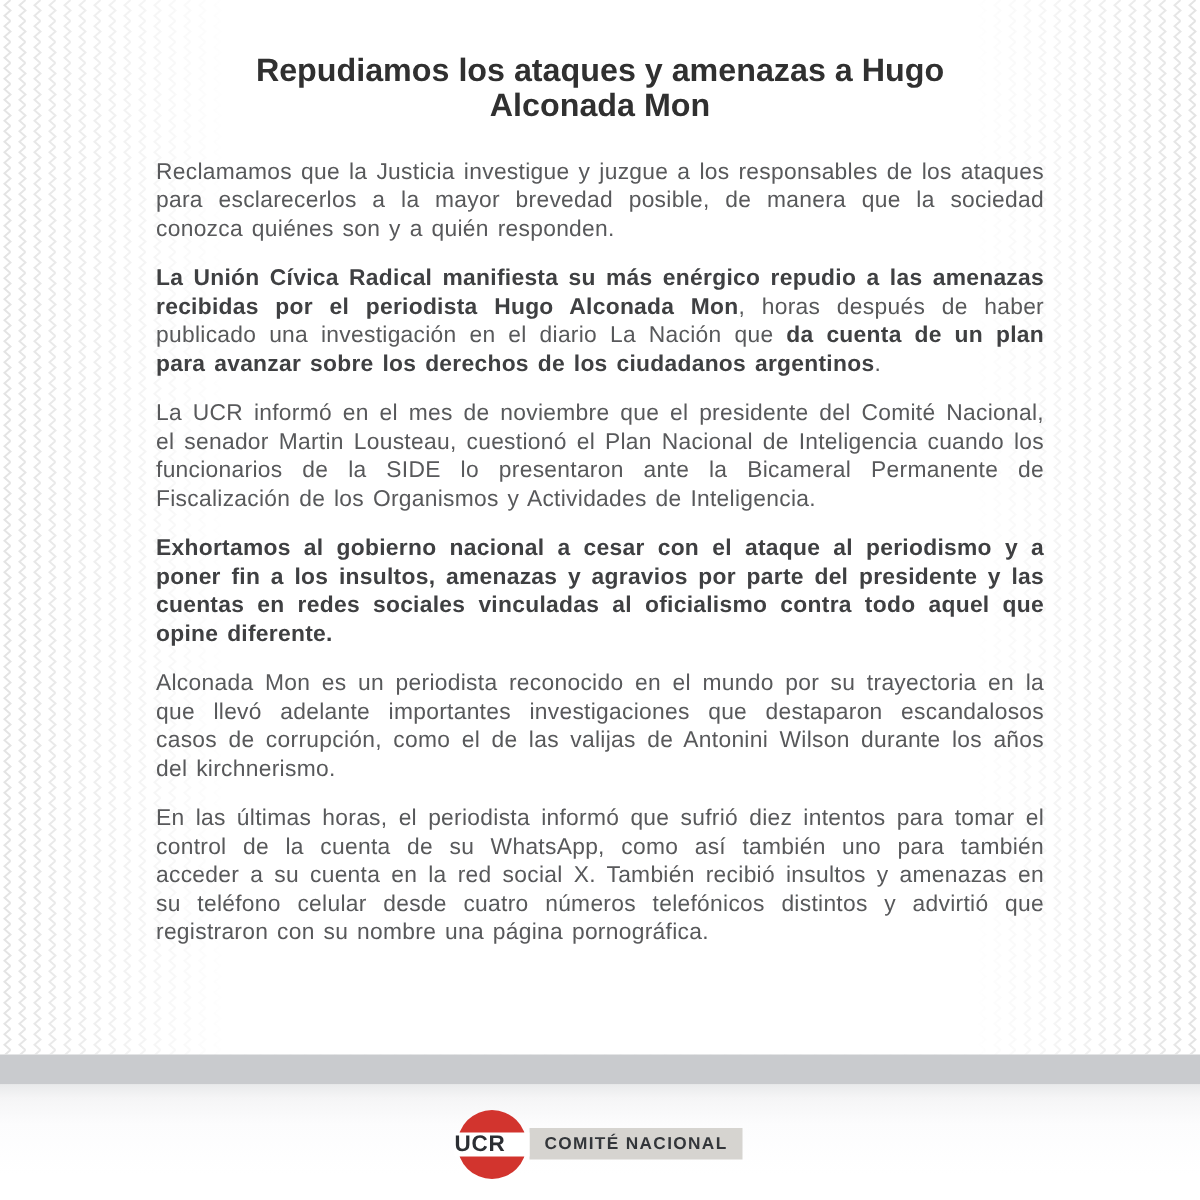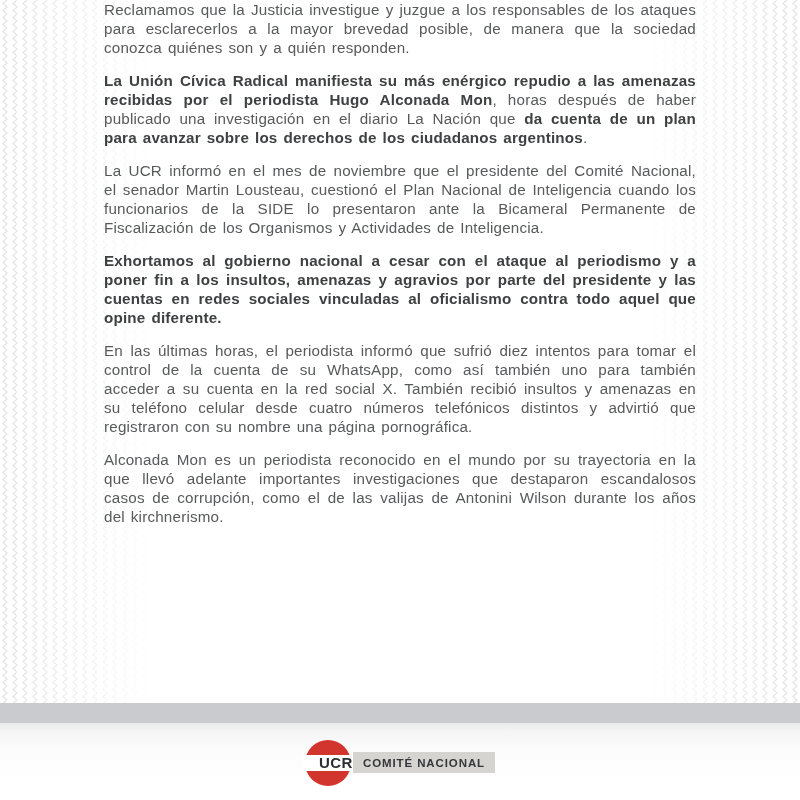--- a/index.html
+++ b/index.html
@@ -67,21 +67,21 @@
   }
   .ucr-circle{
     position:relative;
     width:46px;height:46px;border-radius:50%;
     background:var(--logo-red);
     flex:0 0 auto;
   }
   .ucr-stripe{
     position:absolute;left:-2px;right:-2px;top:15px;height:16px;
     background:#ffffff;
-    display:flex;align-items:center;justify-content:flex-end;
+    display:flex;align-items:center;justify-content:flex-start;
   }
   .ucr-stripe span{
     font-size:15px;font-weight:800;color:#2b2e33;letter-spacing:0.5px;
     line-height:16px;
   }
   .ucr-badge{
     margin-left:2px;
     background:var(--badge-gray);
     color:#33363a;
     font-size:11.5px;
@@ -98,27 +98,28 @@
   <defs>
     <pattern id="zig" width="10" height="14" patternUnits="userSpaceOnUse">
       <polyline points="7,0 3,3.5 7,7 3,10.5 7,14" fill="none" stroke="#e3e3e3" stroke-width="1.3"></polyline>
     </pattern>
   </defs>
   <rect width="800" height="703" fill="url(#zig)"></rect>
 </svg>
 <div class="bg-fade"></div>
 
 <div class="statement">
+  <h1 class="statement-title">Repudiamos los ataques y amenazas a Hugo Alconada Mon</h1>
   <div class="statement-body">
       <p><span>Reclamamos que la Justicia investigue y juzgue a los responsables de los ataques para esclarecerlos a la mayor brevedad posible, de manera que la sociedad conozca quiénes son y a quién responden.</span></p>
       <p><strong>La Unión Cívica Radical manifiesta su más enérgico repudio a las amenazas recibidas por el periodista Hugo Alconada Mon</strong><span>, horas después de haber publicado una investigación en el diario La Nación que </span><strong>da cuenta de un plan para avanzar sobre los derechos de los ciudadanos argentinos</strong><span>.</span></p>
       <p><span>La UCR informó en el mes de noviembre que el presidente del Comité Nacional, el senador Martin Lousteau, cuestionó el Plan Nacional de Inteligencia cuando los funcionarios de la SIDE lo presentaron ante la Bicameral Permanente de Fiscalización de los Organismos y Actividades de Inteligencia.</span></p>
       <p><strong>Exhortamos al gobierno nacional a cesar con el ataque al periodismo y a poner fin a los insultos, amenazas y agravios por parte del presidente y las cuentas en redes sociales vinculadas al oficialismo contra todo aquel que opine diferente.</strong></p>
+      <p><span>Alconada Mon es un periodista reconocido en el mundo por su trayectoria en la que llevó adelante importantes investigaciones que destaparon escandalosos casos de corrupción, como el de las valijas de Antonini Wilson durante los años del kirchnerismo.</span></p>
       <p><span>En las últimas horas, el periodista informó que sufrió diez intentos para tomar el control de la cuenta de su WhatsApp, como así también uno para también acceder a su cuenta en la red social X. También recibió insultos y amenazas en su teléfono celular desde cuatro números telefónicos distintos y advirtió que registraron con su nombre una página pornográfica.</span></p>
-      <p><span>Alconada Mon es un periodista reconocido en el mundo por su trayectoria en la que llevó adelante importantes investigaciones que destaparon escandalosos casos de corrupción, como el de las valijas de Antonini Wilson durante los años del kirchnerismo.</span></p>
     </div>
 </div>
 
 <div class="divider-band"></div>
 
 <div class="footer">
   <div class="ucr-logo">
     <div class="ucr-circle">
       <div class="ucr-stripe">
         <span>UCR</span>

